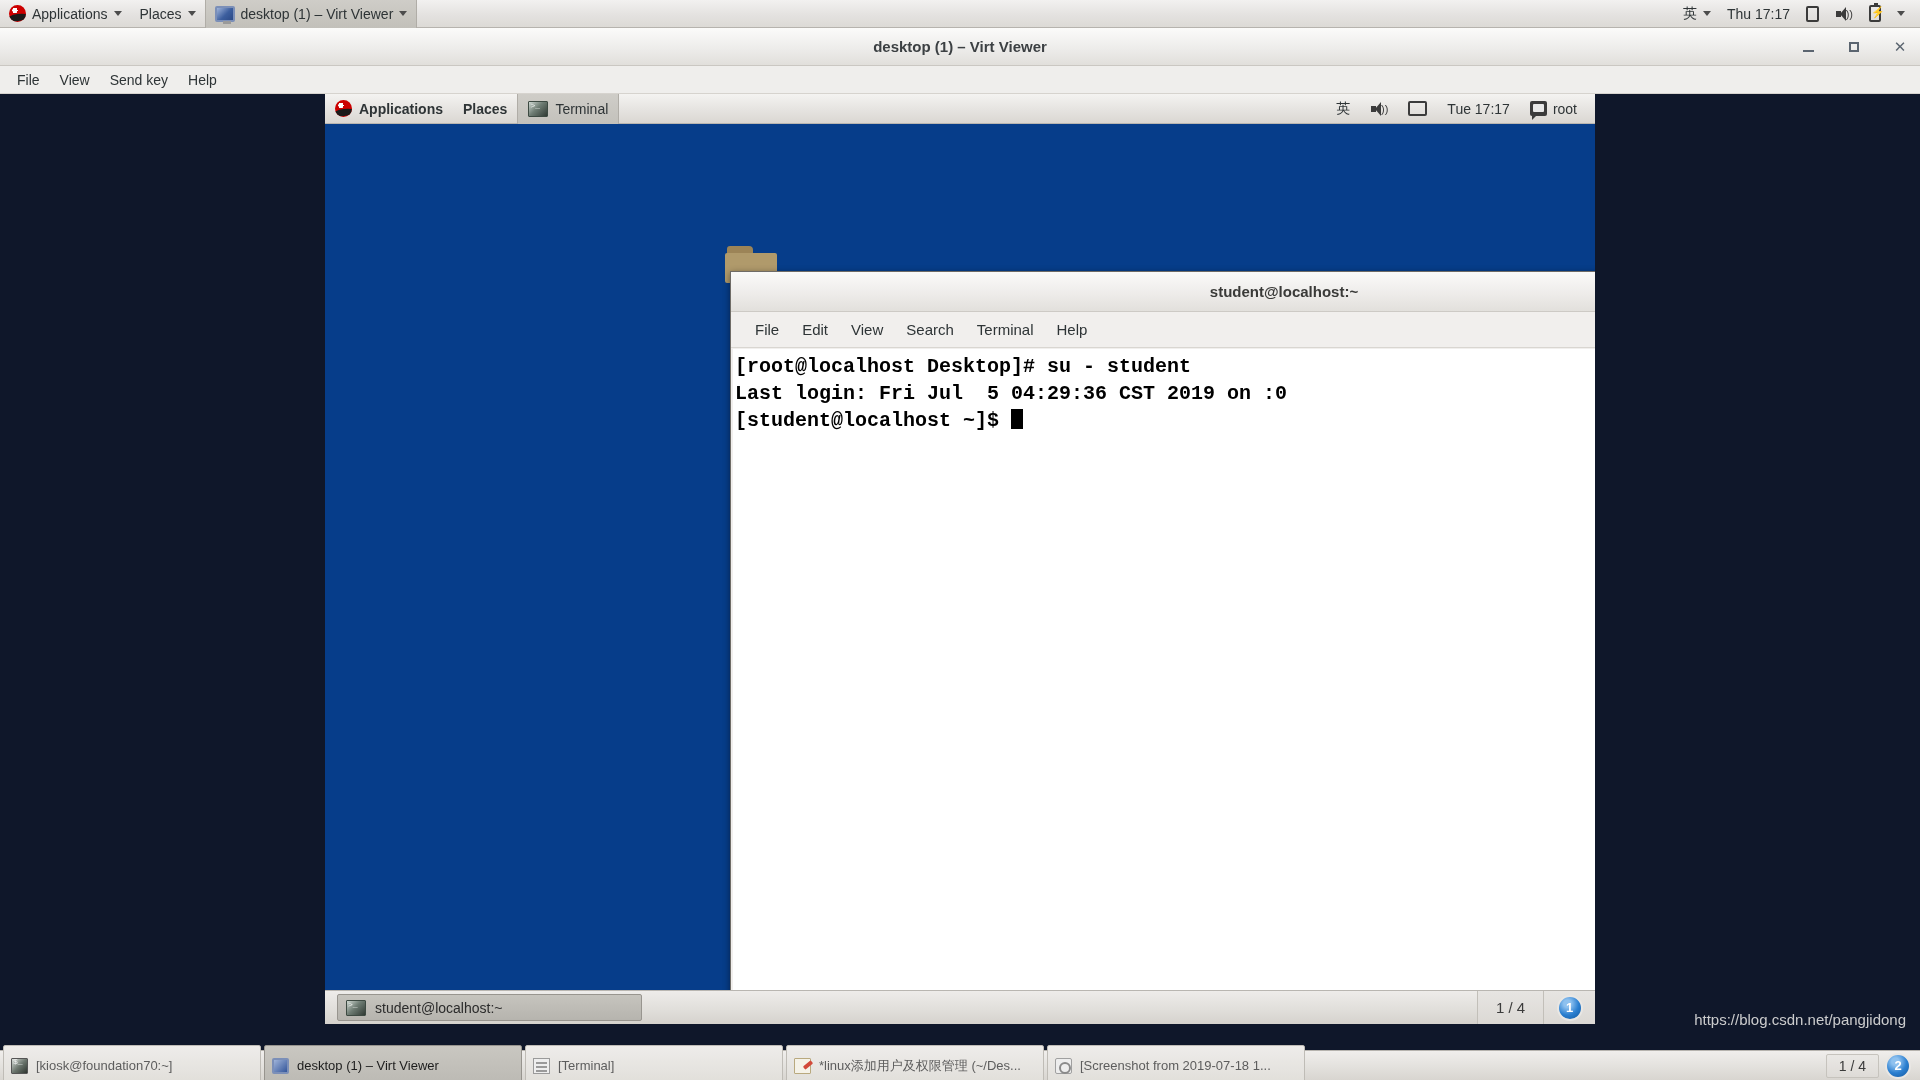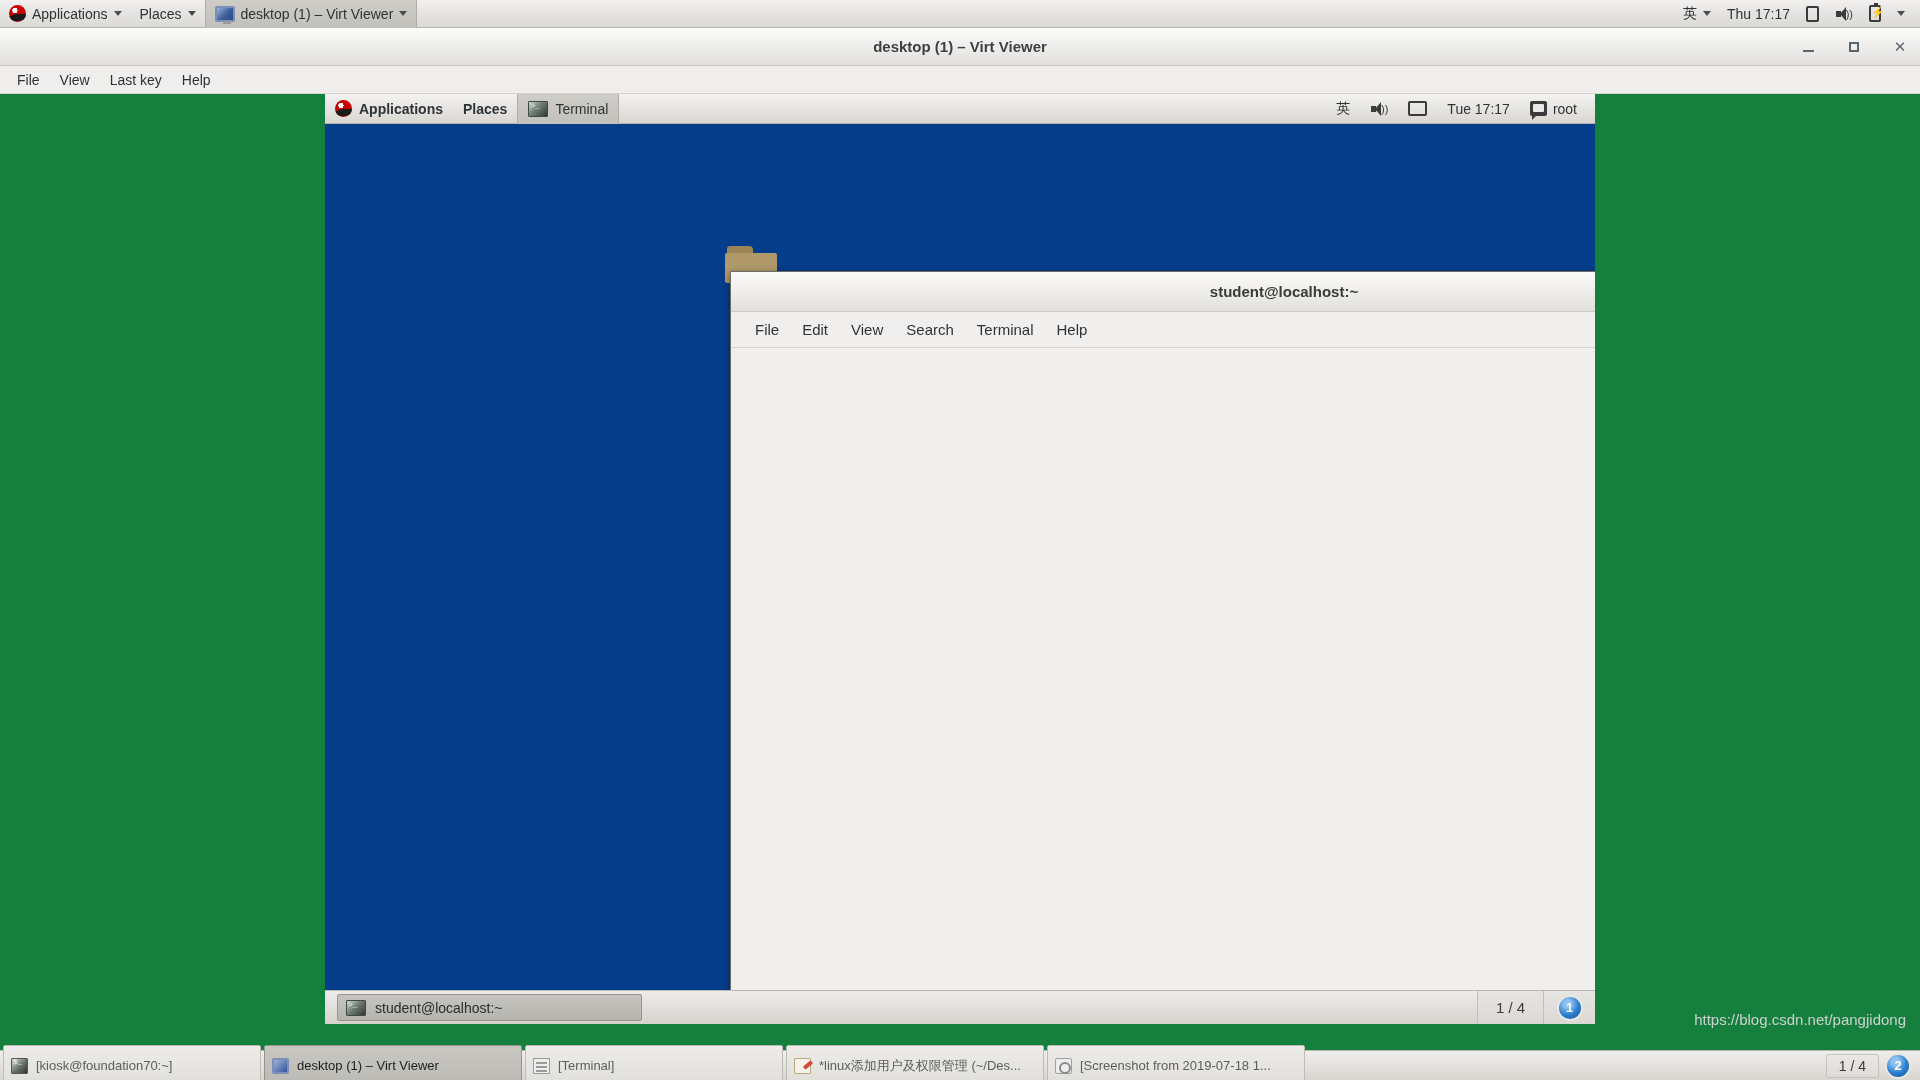--- a/index.html
+++ b/index.html
@@ -2,21 +2,21 @@
 <html><head>
 <meta charset="utf-8">
 <style>
   * { box-sizing: border-box; margin: 0; padding: 0; }
   html, body {
     width: 1920px; height: 1080px;
     overflow: hidden;
     font-family: "Liberation Sans", sans-serif;
     background: #000;
   }
-  #root { position: relative; width: 1920px; height: 1080px; background:#15803d; }
+  #root { position: relative; width: 1920px; height: 1080px; background:#0f172a; }
 
   
   .host-panel {
     position: absolute; left:0; top:0; width:1920px; height:28px;
     background: linear-gradient(to bottom, #f2f1f0 0%, #e4e2e0 55%, #dcdad6 100%);
     border-bottom: 1px solid #b6b3ae;
     display:flex; align-items:center;
     font-size: 14px; color:#2e3436;
   }
   .host-panel .pitem { display:flex; align-items:center; height:28px; padding:0 9px; gap:6px; }
@@ -264,21 +264,21 @@
       <span class="wbtn">
           <i class="max"></i>
         </span>
       <span class="wbtn">✕</span>
     </div>
   </div>
 
   <div class="vv-menubar">
     <span class="mi">File</span>
     <span class="mi">View</span>
-    <span class="mi">Last key</span>
+    <span class="mi">Send key</span>
     <span class="mi">Help</span>
   </div>
 
   <div class="guest">
 
     <div class="g-panel">
       <div class="gitem app">
         <span class="hat-icon"></span>
         <span>Applications</span>
       </div>
@@ -322,20 +322,26 @@
 
       </div>
       <div class="term-menu">
         <span class="mi">File</span>
         <span class="mi">Edit</span>
         <span class="mi">View</span>
         <span class="mi">Search</span>
         <span class="mi">Terminal</span>
         <span class="mi">Help</span>
       </div>
+      <div class="term-body">
+        <div class="term-text"><span>[root@localhost Desktop]# su - student</span>
+<span>Last login: Fri Jul  5 04:29:36 CST 2019 on :0</span>
+<span>[student@localhost ~]$ </span><span class="cursor"></span></div>
+
+      </div>
     </div>
 
     <div class="g-bottom">
       <div class="g-task">
         <span class="term-mini"></span>
         <span>student@localhost:~</span>
       </div>
       <div class="g-bright">
         <div class="wspage">1 / 4</div>
         <div class="show-desk">

